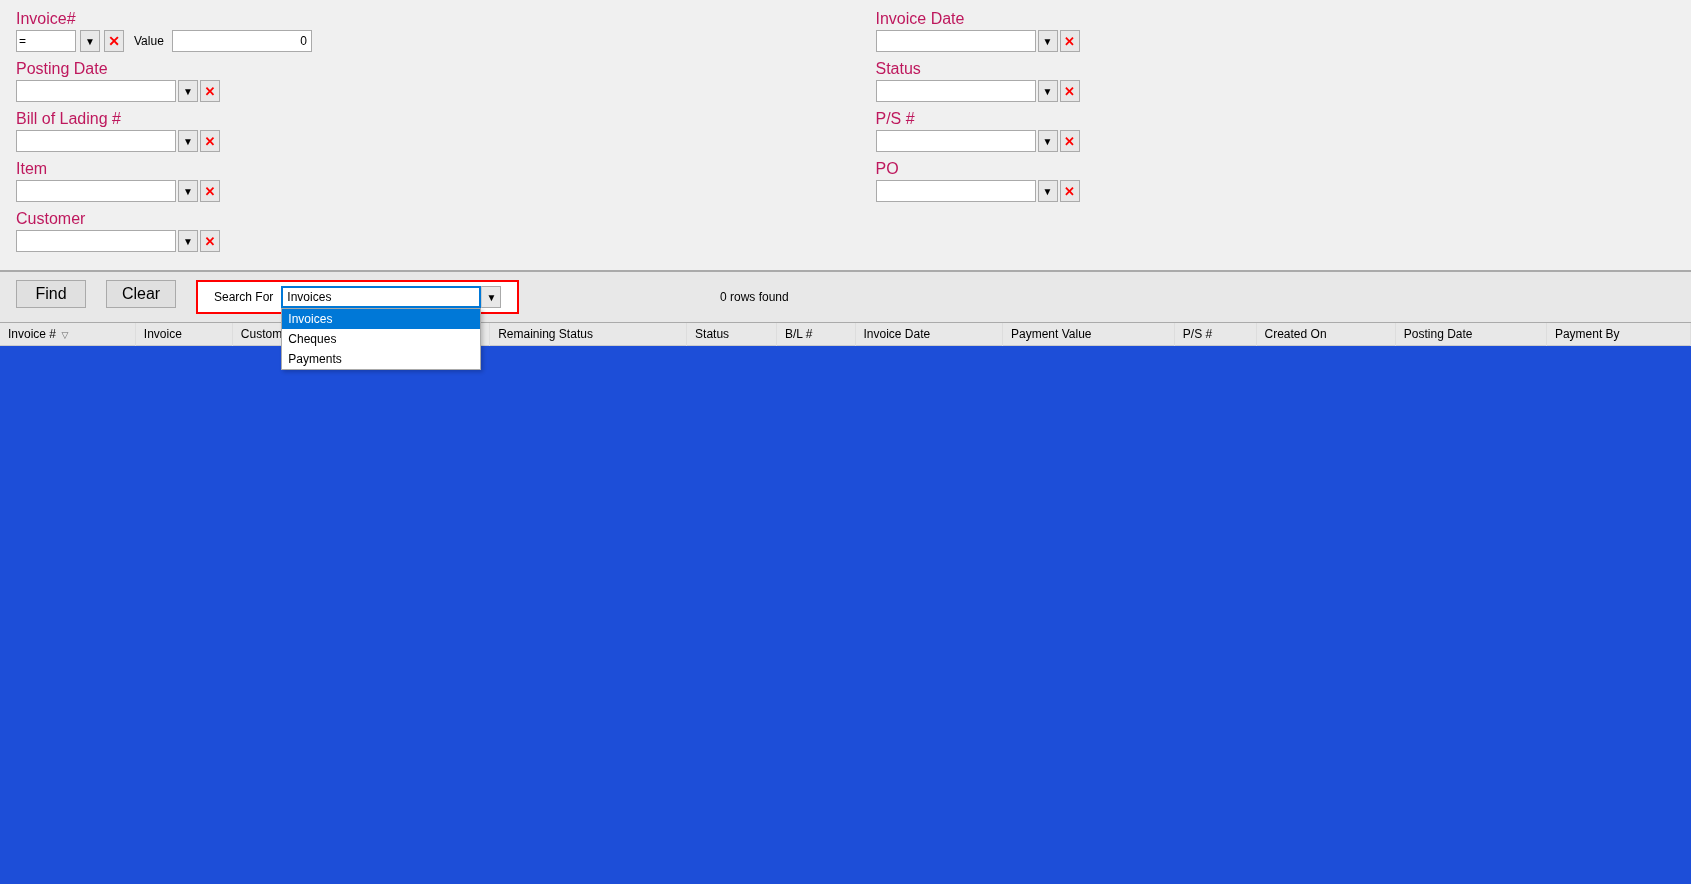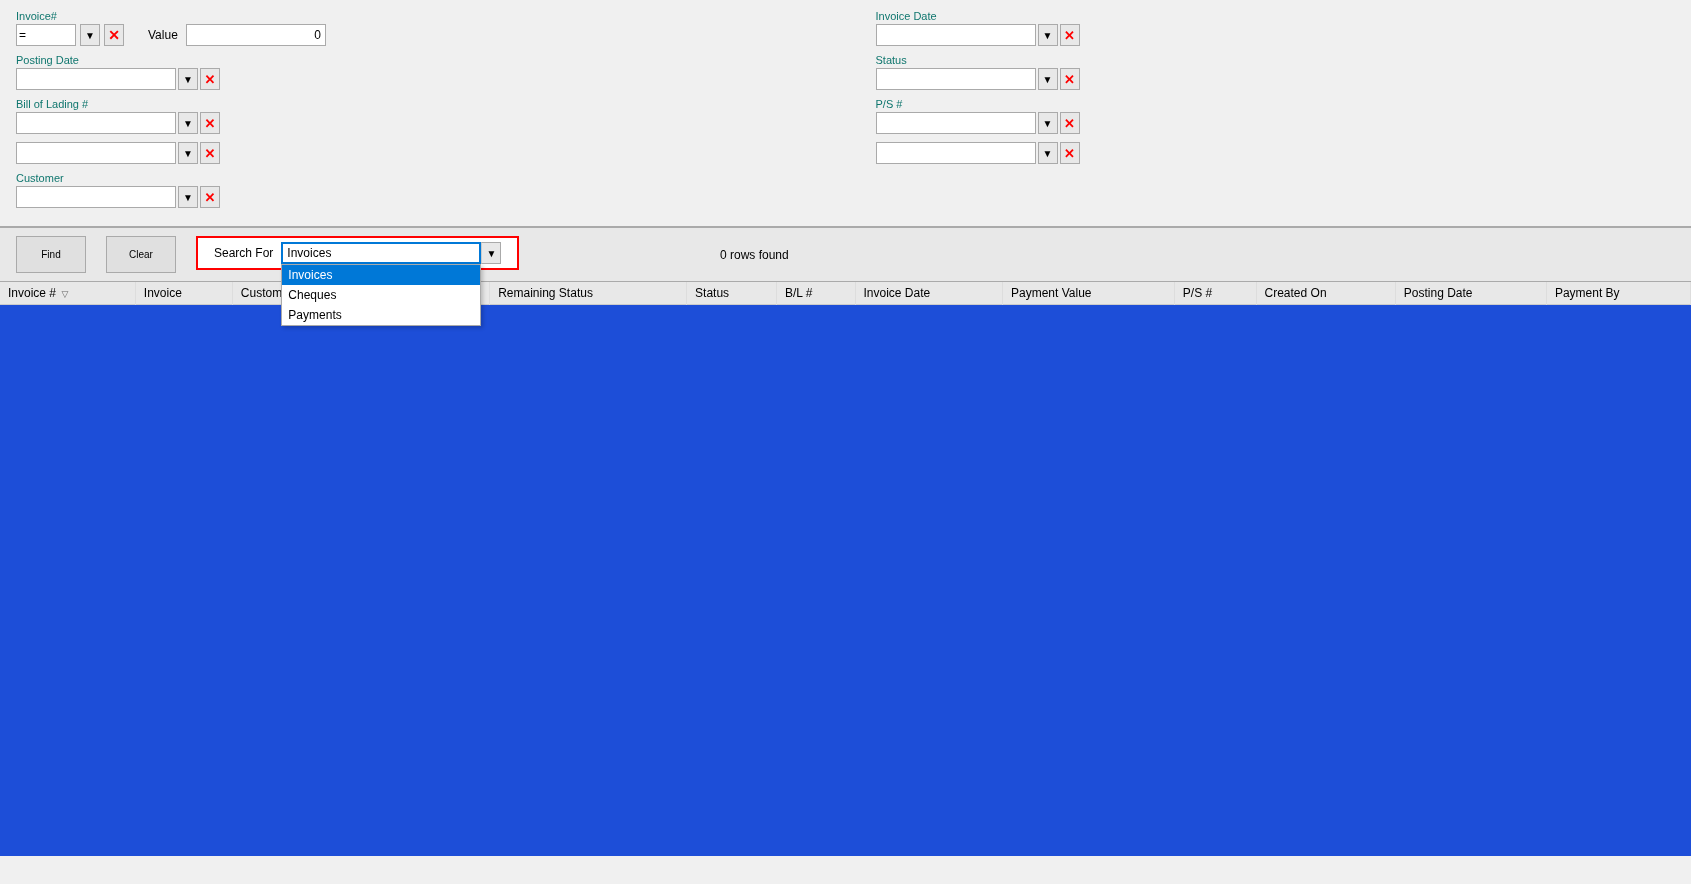--- a/index.html
+++ b/index.html
@@ -16,23 +16,23 @@
     }
     .filter-grid {
       display: grid;
       grid-template-columns: 1fr 1fr;
       gap: 0 60px;
     }
     .filter-group {
       margin-bottom: 8px;
     }
     .filter-label {
-      font-size: 11px;
+      font-size: 16px;
       margin-bottom: 2px;
-      color: #0f766e;
+      color: #be185d;
     }
     .filter-row {
       display: flex;
       align-items: center;
       gap: 2px;
     }
     .filter-select {
       width: 120px;
       height: 22px;
       border: 1px solid #aaa;
@@ -78,40 +78,40 @@
       padding: 0 4px;
       text-align: right;
     }
     .invoice-num-row {
       display: flex;
       align-items: center;
       gap: 4px;
     }
     .value-label {
       font-size: 12px;
-      margin-left: 20px;
+      margin-left: 6px;
       margin-right: 4px;
     }
     
     .bottom-bar {
       background: #e8e8e8;
       border-bottom: 1px solid #aaa;
       padding: 8px 16px;
       display: flex;
       align-items: flex-start;
       gap: 20px;
       position: relative;
     }
     .action-btn {
-      height: 37px;
+      height: 28px;
       min-width: 70px;
       border: 1px solid #aaa;
       background: #e0e0e0;
       cursor: pointer;
-      font-size: 10px;
+      font-size: 16px;
       padding: 0 12px;
     }
     .search-for-container {
       display: flex;
       align-items: center;
       gap: 8px;
       border: 2px solid red;
       padding: 4px 16px;
       background: #fff;
       position: relative;
@@ -216,20 +216,21 @@
       <div class="filter-group">
         <div class="filter-label">Bill of Lading #</div>
         <div class="filter-row">
           <select class="filter-select filter-select-wide"></select>
           <div class="dropdown-btn">▼</div>
           <div class="clear-btn-x">✕</div>
         </div>
       </div>
 
       <div class="filter-group">
+        <div class="filter-label">Item</div>
         <div class="filter-row">
           <select class="filter-select filter-select-wide"></select>
           <div class="dropdown-btn">▼</div>
           <div class="clear-btn-x">✕</div>
         </div>
       </div>
 
       <div class="filter-group">
         <div class="filter-label">Customer</div>
         <div class="filter-row">
@@ -263,20 +264,21 @@
       <div class="filter-group">
         <div class="filter-label">P/S #</div>
         <div class="filter-row">
           <select class="filter-select filter-select-wide"></select>
           <div class="dropdown-btn">▼</div>
           <div class="clear-btn-x">✕</div>
         </div>
       </div>
 
       <div class="filter-group">
+        <div class="filter-label">PO</div>
         <div class="filter-row">
           <select class="filter-select filter-select-wide"></select>
           <div class="dropdown-btn">▼</div>
           <div class="clear-btn-x">✕</div>
         </div>
       </div>
     </div>
   </div>
 </div>
 

